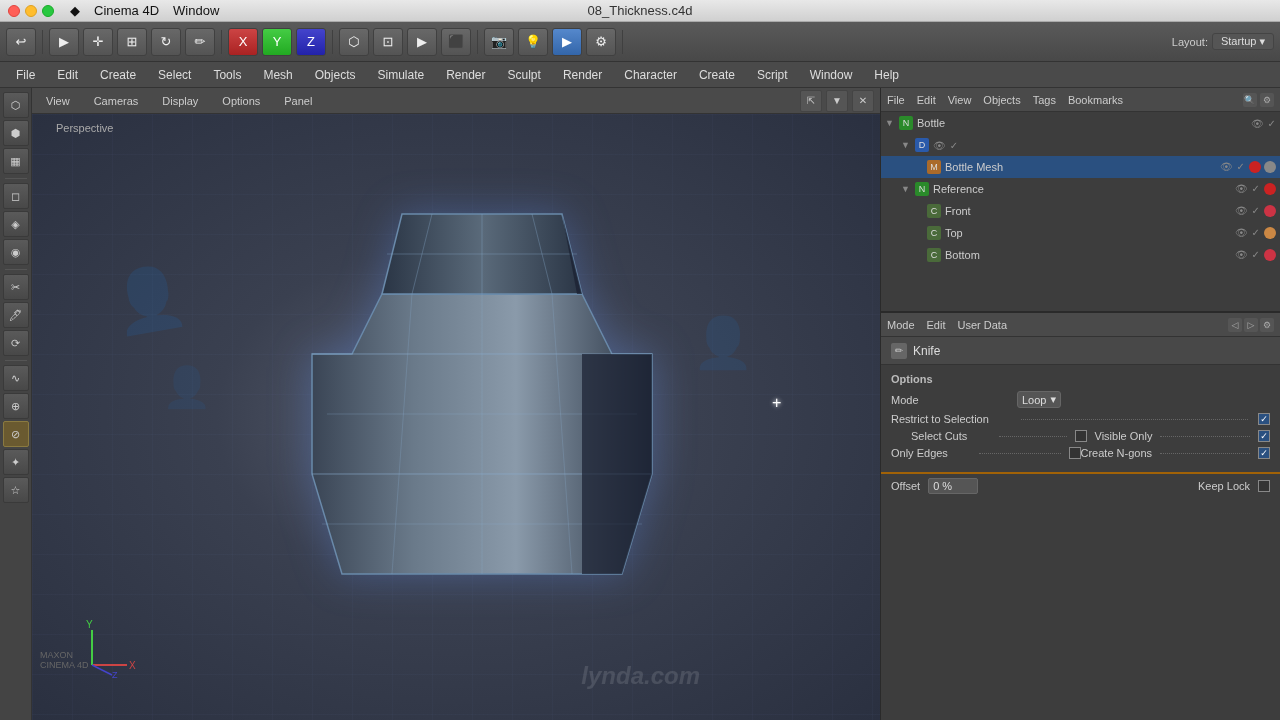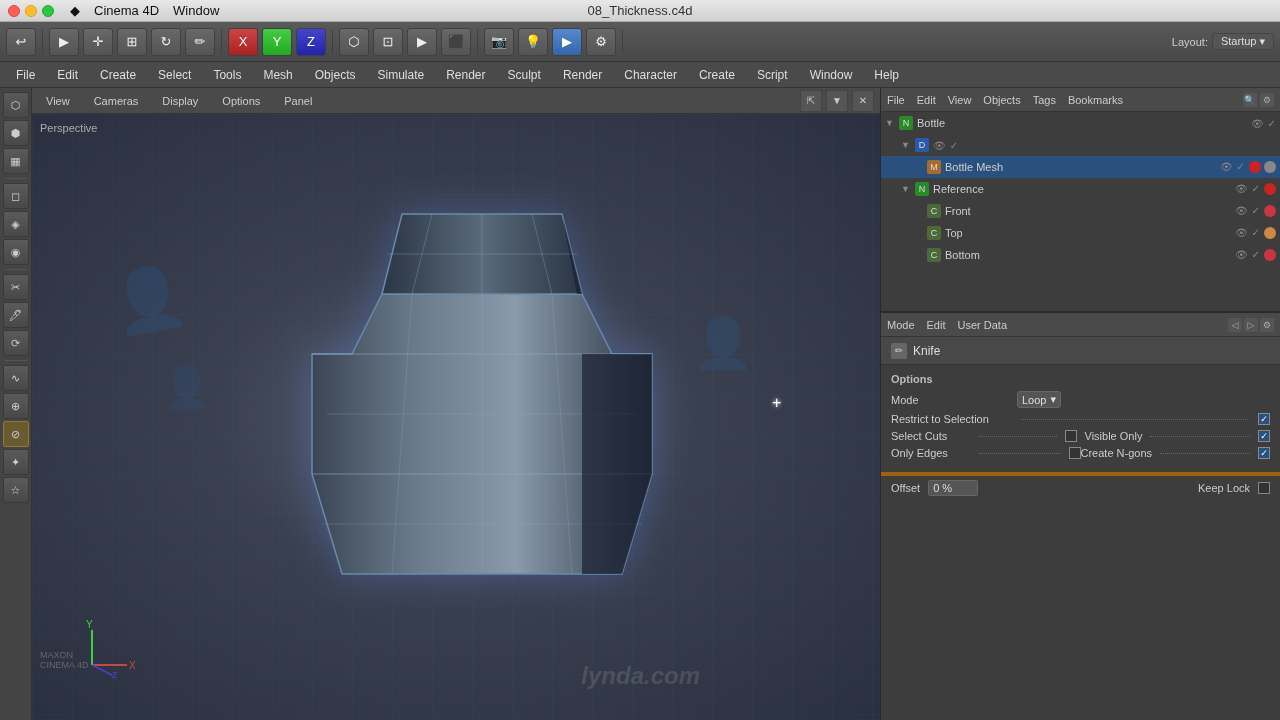--- a/index.html
+++ b/index.html
@@ -66,21 +66,21 @@
     .viewport-toolbar {
       height: 26px; background: #4a4a4a; display: flex; align-items: center; padding: 0 6px; gap: 8px;
       border-bottom: 1px solid #333;
     }
     .viewport-tab { padding: 2px 8px; color: #ccc; cursor: pointer; font-size: 11px; }
     .viewport-canvas {
       flex: 1; position: relative; overflow: hidden;
       background: radial-gradient(ellipse at center, #5a6070 0%, #3a4050 40%, #2a3040 100%);
     }
     .viewport-label {
-      position: absolute; top: 8px; left: 8px; color: #aaa; font-size: 11px;
+      position: absolute; top: 8px; left: 24px; color: #aaa; font-size: 11px;
     }
 
     
     .right-panel {
       width: 400px; background: #3d3d3d; border-left: 1px solid #2a2a2a;
       display: flex; flex-direction: column;
     }
     .panel-header {
       height: 24px; background: #4a4a4a; display: flex; align-items: center; padding: 0 6px; gap: 12px;
       border-bottom: 1px solid #333;
@@ -127,21 +127,21 @@
     }
     .option-label { font-size: 11px; color: #ccc; width: 120px; }
     .option-dotted { flex: 1; border-bottom: 1px dotted #666; margin: 0 4px; }
     .option-checkbox { width: 12px; height: 12px; border: 1px solid #888; background: #333; display: flex; align-items: center; justify-content: center; font-size: 9px; color: #aaa; cursor: pointer; }
     .option-checkbox.checked { background: #2a5080; color: #fff; }
     .mode-select {
       background: #555; border: 1px solid #666; border-radius: 3px; color: #ddd; font-size: 11px;
       padding: 1px 4px; cursor: pointer; display: flex; align-items: center; gap: 4px;
     }
     .offset-section {
-      display: flex; align-items: center; padding: 4px 10px; gap: 8px; border-top: 4px solid #a16207;
+      display: flex; align-items: center; padding: 4px 10px; gap: 8px; border-top: 2px solid #a16207;
     }
     .offset-label { font-size: 11px; color: #ccc; }
     .offset-input {
       background: #555; border: 1px solid #666; border-radius: 2px; color: #ddd; font-size: 11px;
       padding: 1px 4px; width: 50px;
     }
     .keep-lock-label { font-size: 11px; color: #ccc; }
     .keep-lock-check { width: 12px; height: 12px; border: 1px solid #888; background: #333; cursor: pointer; }
     .tc-btn {
       width: 22px; height: 22px; background: #555; border: 1px solid #444; border-radius: 2px;
@@ -463,21 +463,21 @@
             <span>▾</span>
           </div>
         </div>
 
         <div class="option-row">
           <span class="option-label">Restrict to Selection</span>
           <div class="option-dotted"></div>
           <div class="option-checkbox checked">✓</div>
         </div>
 
-        <div style="display:flex;gap:8px;margin-bottom:5px;">
+        <div style="display:flex;gap:8px;margin-bottom:5px;margin-left:20px;">
           <div style="flex:1;display:flex;align-items:center;gap:4px;">
             <span class="option-label" style="width:80px;">Select Cuts</span>
             <div class="option-dotted"></div>
             <div class="option-checkbox"></div>
           </div>
           <div style="flex:1;display:flex;align-items:center;gap:4px;">
             <span style="font-size:11px;color:#ccc;">Visible Only</span>
             <div class="option-dotted"></div>
             <div class="option-checkbox checked">✓</div>
           </div>

